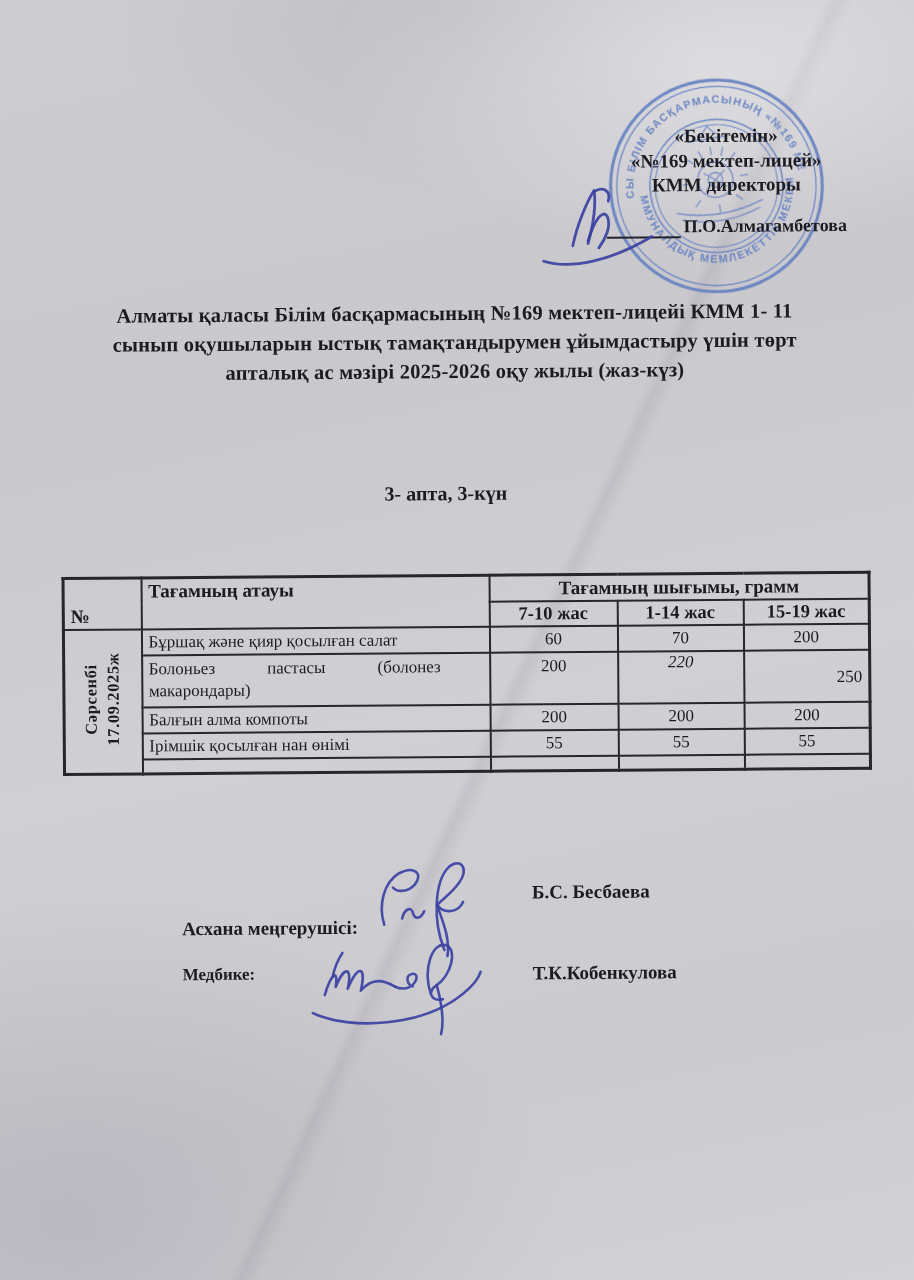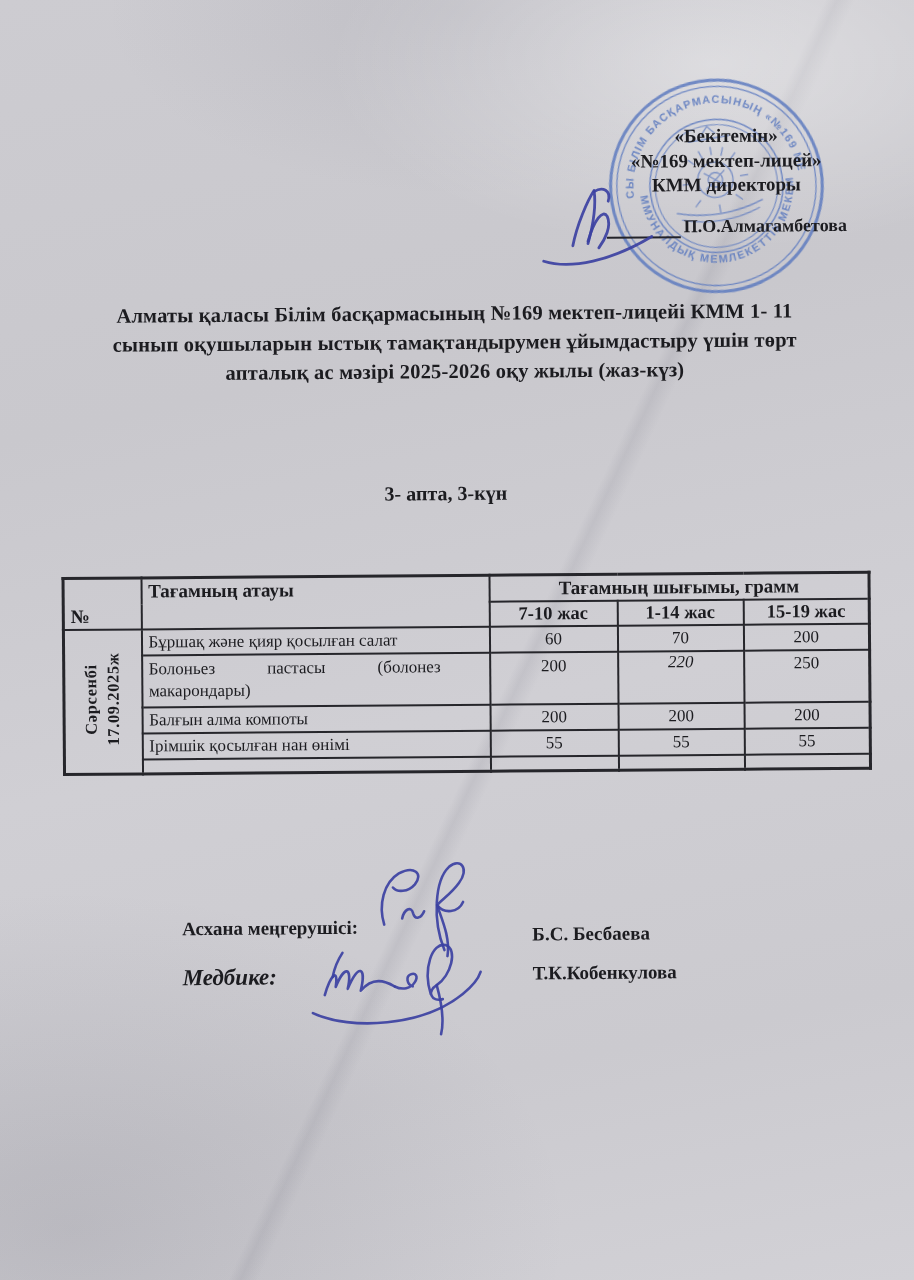--- a/index.html
+++ b/index.html
@@ -47,22 +47,22 @@
   td.dish{padding-left:9px;line-height:1.28;vertical-align:middle;}
   td.dish.two-line{vertical-align:top;text-align:justify;padding-right:48px;padding-top:2px;}
   td.g{text-align:center;}
   td.day-cell{text-align:center;vertical-align:middle;padding:0;}
   .day-rot{display:inline-block;writing-mode:vertical-rl;transform:rotate(180deg);
            font-weight:700;font-size:16.5px;line-height:1.35;letter-spacing:.6px;white-space:nowrap;}
   .day-rot span{display:block;}
 
   
   .sig-role-1{position:absolute;left:180px;top:916px;font-weight:700;font-size:19px;}
-  .sig-name-1{position:absolute;left:530px;top:924px;font-weight:700;font-size:19px;}
-  .sig-role-2{position:absolute;left:180px;top:963px;font-weight:700;font-size:23px;font-style:italic;}
+  .sig-name-1{position:absolute;left:530px;top:882px;font-weight:700;font-size:19px;}
+  .sig-role-2{position:absolute;left:180px;top:963px;font-weight:700;font-size:17px;}
   .sig-name-2{position:absolute;left:530px;top:963px;font-weight:700;font-size:19px;}
   .sig-svg-1{position:absolute;left:362px;top:858px;width:128px;height:108px;}
   .sig-svg-2{position:absolute;left:300px;top:936px;width:190px;height:102px;}
 
   .ink{stroke:#3c41a2;fill:none;stroke-width:2.6;stroke-linecap:round;stroke-linejoin:round;opacity:.92;}
   .stamp-stroke{stroke:#5f7cc0;fill:none;}
   .stamp-text{fill:#5c7abf;font-family:"Liberation Sans","DejaVu Sans",sans-serif;font-weight:700;}
 </style>
 </head>
 <body>
@@ -165,21 +165,21 @@
           </td>
           <td class="dish">Бұршақ және қияр қосылған салат</td>
           <td class="g">60</td>
           <td class="g">70</td>
           <td class="g">200</td>
         </tr>
         <tr class="r2">
           <td class="dish two-line">Болоньез пастасы (болонез макарондары)</td>
           <td class="g" style="vertical-align:top;padding-top:3px;">200</td>
           <td class="g" style="vertical-align:top;padding-top:0;font-style:italic;">220</td>
-          <td class="g" style="vertical-align:top;padding-top:2px;">250</td>
+          <td class="g" style="vertical-align:top;padding-top:16px;text-align:right;">250</td>
         </tr>
         <tr class="r3">
           <td class="dish">Балғын алма компоты</td>
           <td class="g">200</td>
           <td class="g">200</td>
           <td class="g">200</td>
         </tr>
         <tr class="r4">
           <td class="dish">Ірімшік  қосылған нан өнімі</td>
           <td class="g">55</td>

